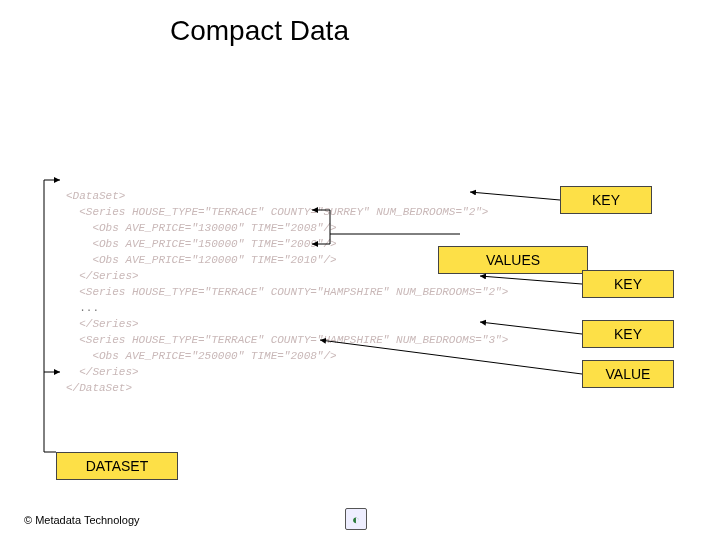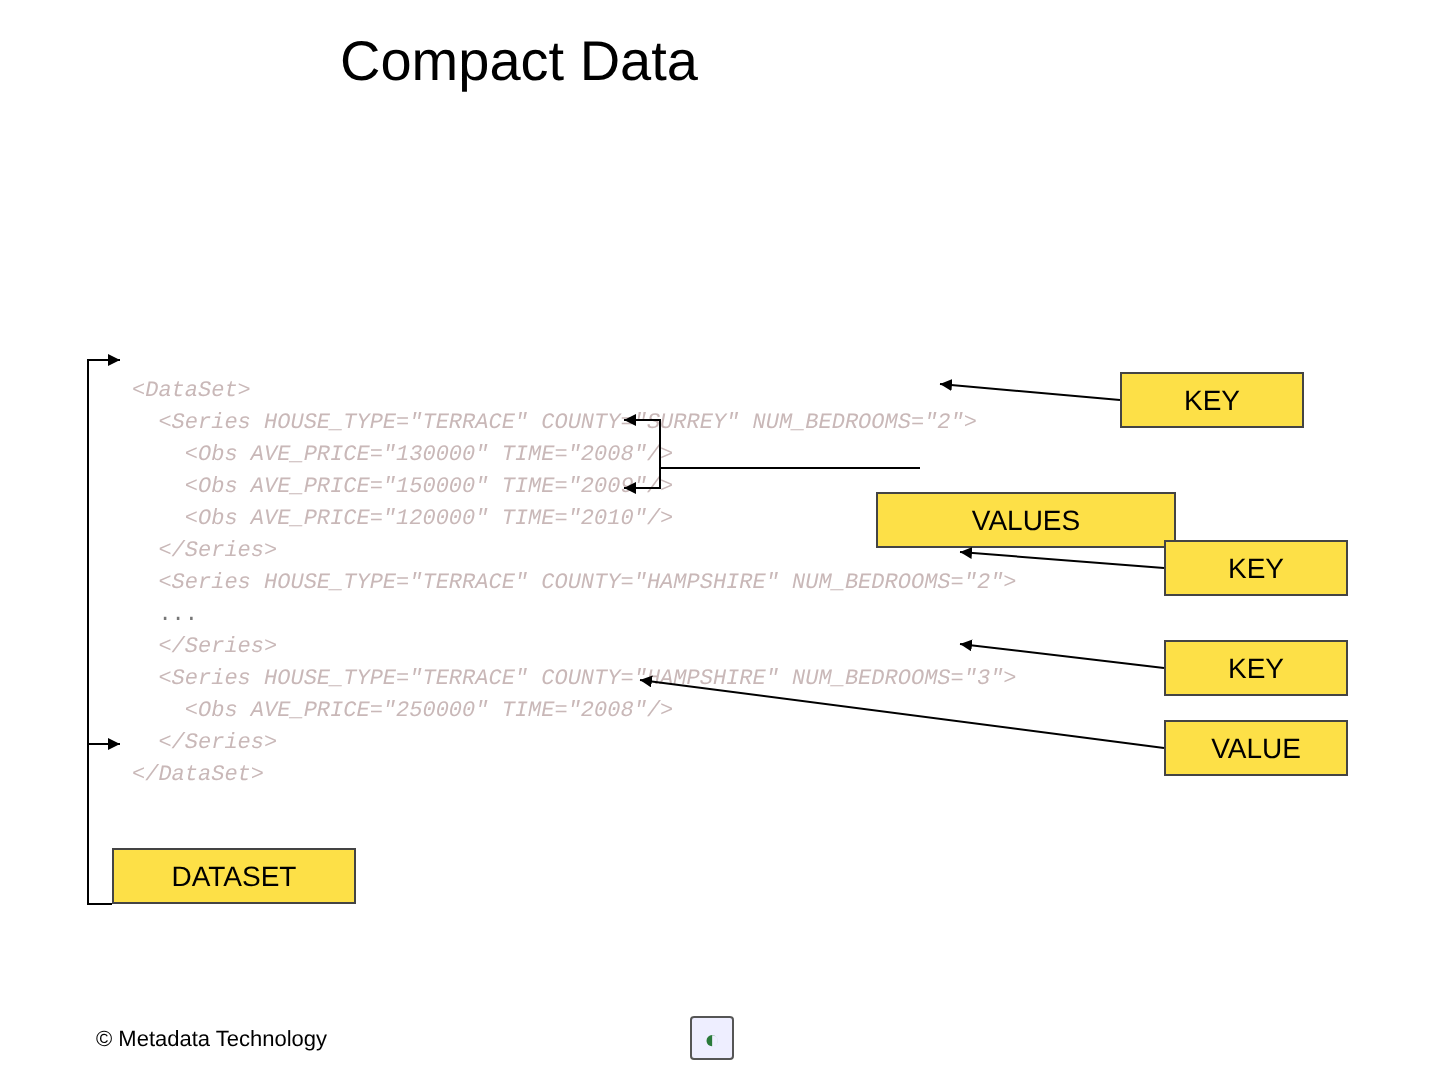--- a/index.html
+++ b/index.html
@@ -1,26 +1,26 @@
 <!DOCTYPE html>
 <html><head>
 <meta charset="utf-8">
 <style>
   html,body{margin:0;padding:0;width:720px;height:540px;background:#fff;font-family:Arial,Helvetica,sans-serif;}
   .title{position:absolute;left:170px;top:15px;font-size:28px;color:#000;text-align:right;}
   .xml{position:absolute;left:66px;top:172px;font-family:"Courier New",monospace;font-size:11px;white-space:pre;line-height:16px;color:#777;}
   .faded{color:#c9b8b8;font-style:italic;}
   .box{position:absolute;background:#fde047;border:1px solid #444;padding:5px 10px;font-size:14px;text-align:center;}
-  .dataset{left:56px;top:424px;width:100px;}
+  .dataset{left:56px;top:452px;width:100px;}
   .key1{left:560px;top:186px;width:70px;}
   .values{left:438px;top:220px;width:128px;margin-top:26px;}
   .key2{left:582px;top:270px;width:70px;}
   .key3{left:582px;top:320px;width:70px;}
   .value{left:582px;top:360px;width:70px;}
-  .footer{position:absolute;left:24px;bottom:14px;font-size:11px;color:#000;margin-left:24px;}
+  .footer{position:absolute;left:24px;bottom:14px;font-size:11px;color:#000;}
   svg.overlay{position:absolute;left:0;top:0;pointer-events:none;}
   .logo{position:absolute;left:345px;bottom:10px;width:20px;height:20px;border:1px solid #555;border-radius:2px;display:flex;align-items:center;justify-content:center;font-size:13px;color:#2a7a3a;background:#eef;}
 </style>
 </head>
 <body>
 
 <div class="title">Compact Data</div>
 
 <div class="xml">
 <span class="faded">&lt;DataSet&gt;</span>

